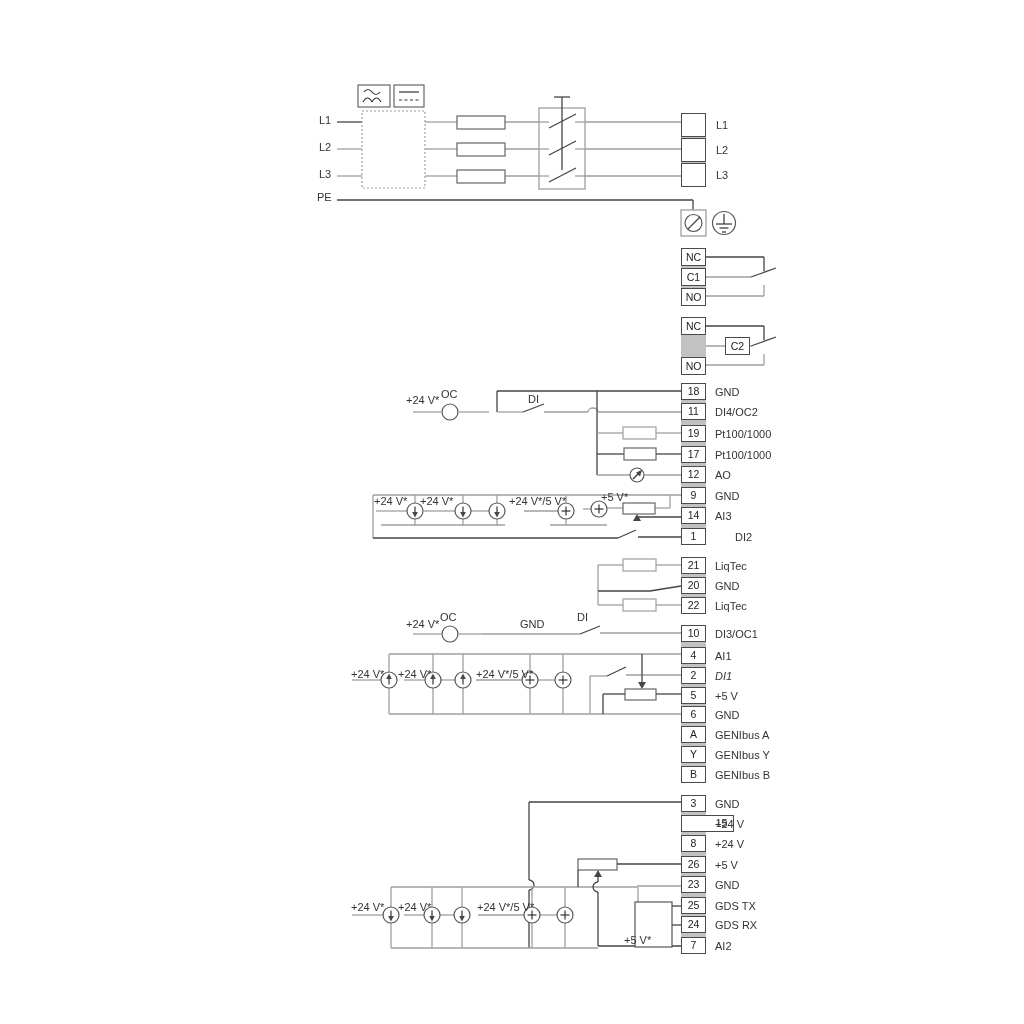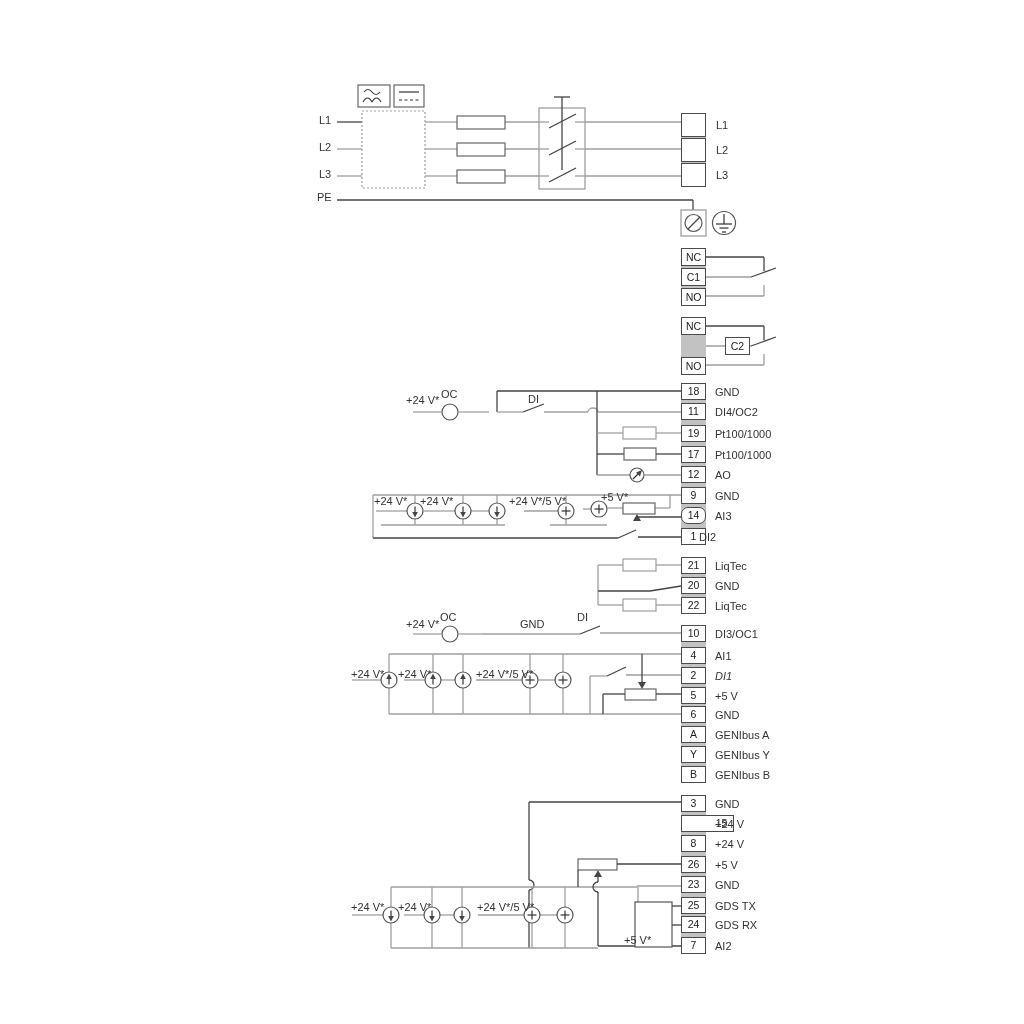--- a/index.html
+++ b/index.html
@@ -381,24 +381,24 @@
       <div class="cell" style="left: 681px; top: 403px; width: 23px; height: 15px; line-height: 15px;">11</div>
       <div class="cell-label" style="left: 715px; top: 406px;">DI4/OC2</div>
       <div class="cell" style="left: 681px; top: 425px; width: 23px; height: 15px; line-height: 15px;">19</div>
       <div class="cell-label" style="left: 715px; top: 428px;">Pt100/1000</div>
       <div class="cell" style="left: 681px; top: 446px; width: 23px; height: 15px; line-height: 15px;">17</div>
       <div class="cell-label" style="left: 715px; top: 449px;">Pt100/1000</div>
       <div class="cell" style="left: 681px; top: 466px; width: 23px; height: 15px; line-height: 15px;">12</div>
       <div class="cell-label" style="left: 715px; top: 469px;">AO</div>
       <div class="cell" style="left: 681px; top: 487px; width: 23px; height: 15px; line-height: 15px;">9</div>
       <div class="cell-label" style="left: 715px; top: 490px;">GND</div>
-      <div class="cell" style="left: 681px; top: 507px; width: 23px; height: 15px; line-height: 15px; border-radius: 7px;">14</div>
+      <div class="cell" style="left: 681px; top: 507px; width: 23px; height: 15px; line-height: 15px;">14</div>
       <div class="cell-label" style="left: 715px; top: 510px;">AI3</div>
       <div class="cell" style="left: 681px; top: 528px; width: 23px; height: 15px; line-height: 15px;">1</div>
-      <div class="cell-label" style="left: 679px; top: 531px; padding-left: 20px;">DI2</div>
+      <div class="cell-label" style="left: 715px; top: 531px; padding-left: 20px;">DI2</div>
       <div class="blockbg" style="left: 681px; top: 557px; width: 25px; height: 57px;"></div>
       <div class="cell" style="left: 681px; top: 557px; width: 23px; height: 15px; line-height: 15px;">21</div>
       <div class="cell-label" style="left: 715px; top: 560px;">LiqTec</div>
       <div class="cell" style="left: 681px; top: 577px; width: 23px; height: 15px; line-height: 15px;">20</div>
       <div class="cell-label" style="left: 715px; top: 580px;">GND</div>
       <div class="cell" style="left: 681px; top: 597px; width: 23px; height: 15px; line-height: 15px;">22</div>
       <div class="cell-label" style="left: 715px; top: 600px;">LiqTec</div>
       <div class="blockbg" style="left: 681px; top: 625px; width: 25px; height: 158px;"></div>
       <div class="cell" style="left: 681px; top: 625px; width: 23px; height: 15px; line-height: 15px; text-align: center;">10</div>
       <div class="cell-label" style="left: 715px; top: 628px;">DI3/OC1</div>

